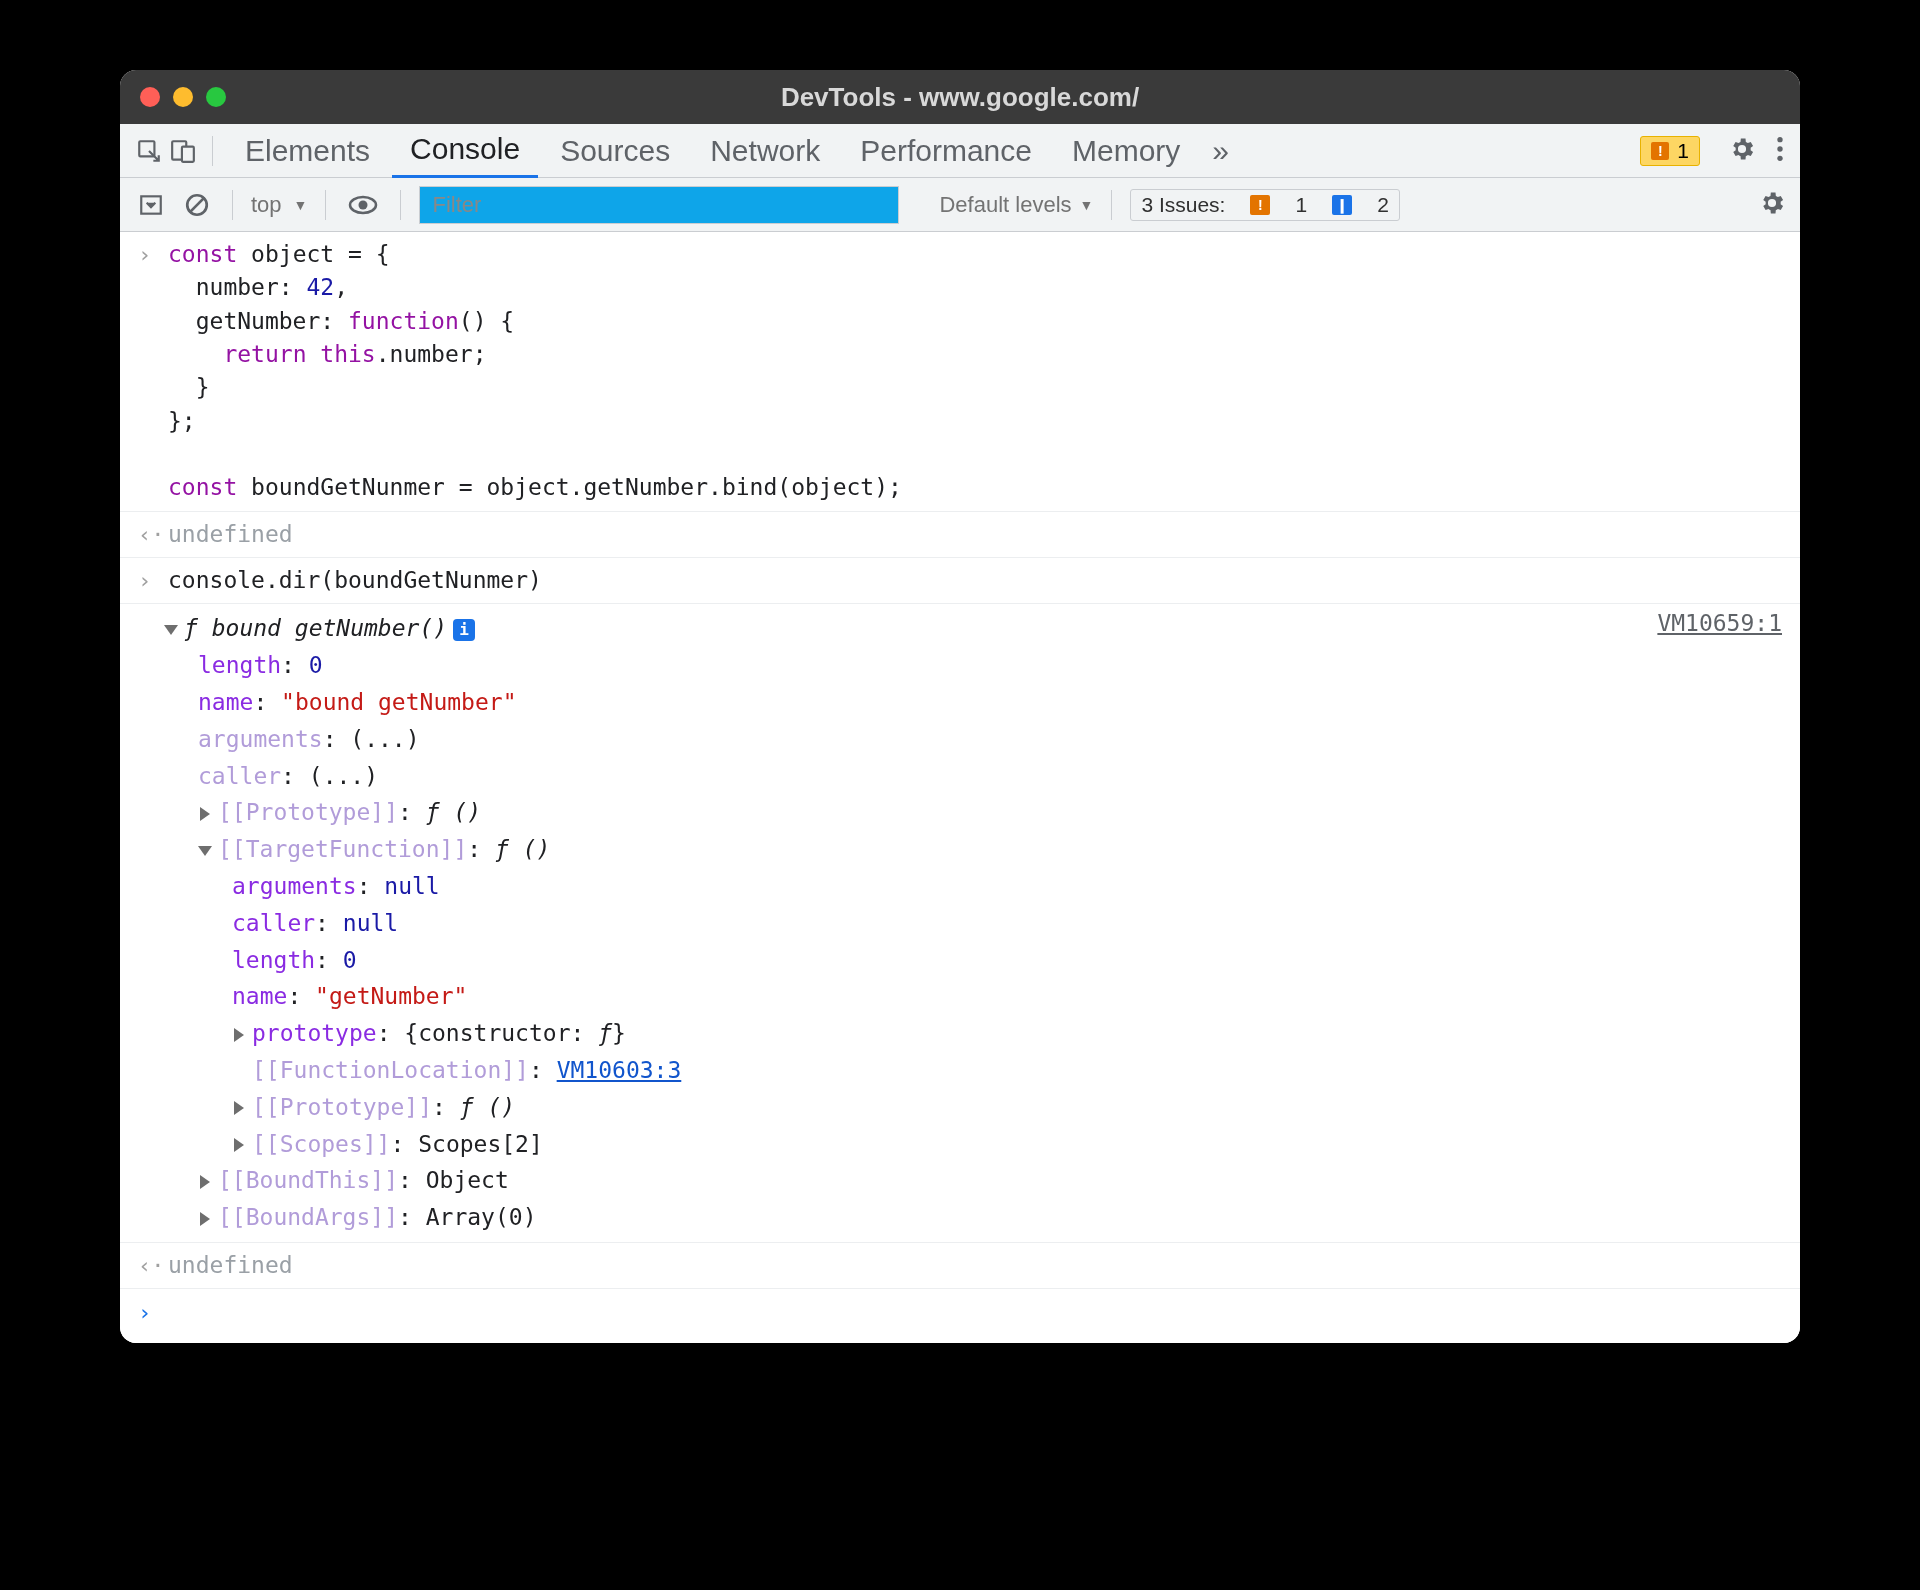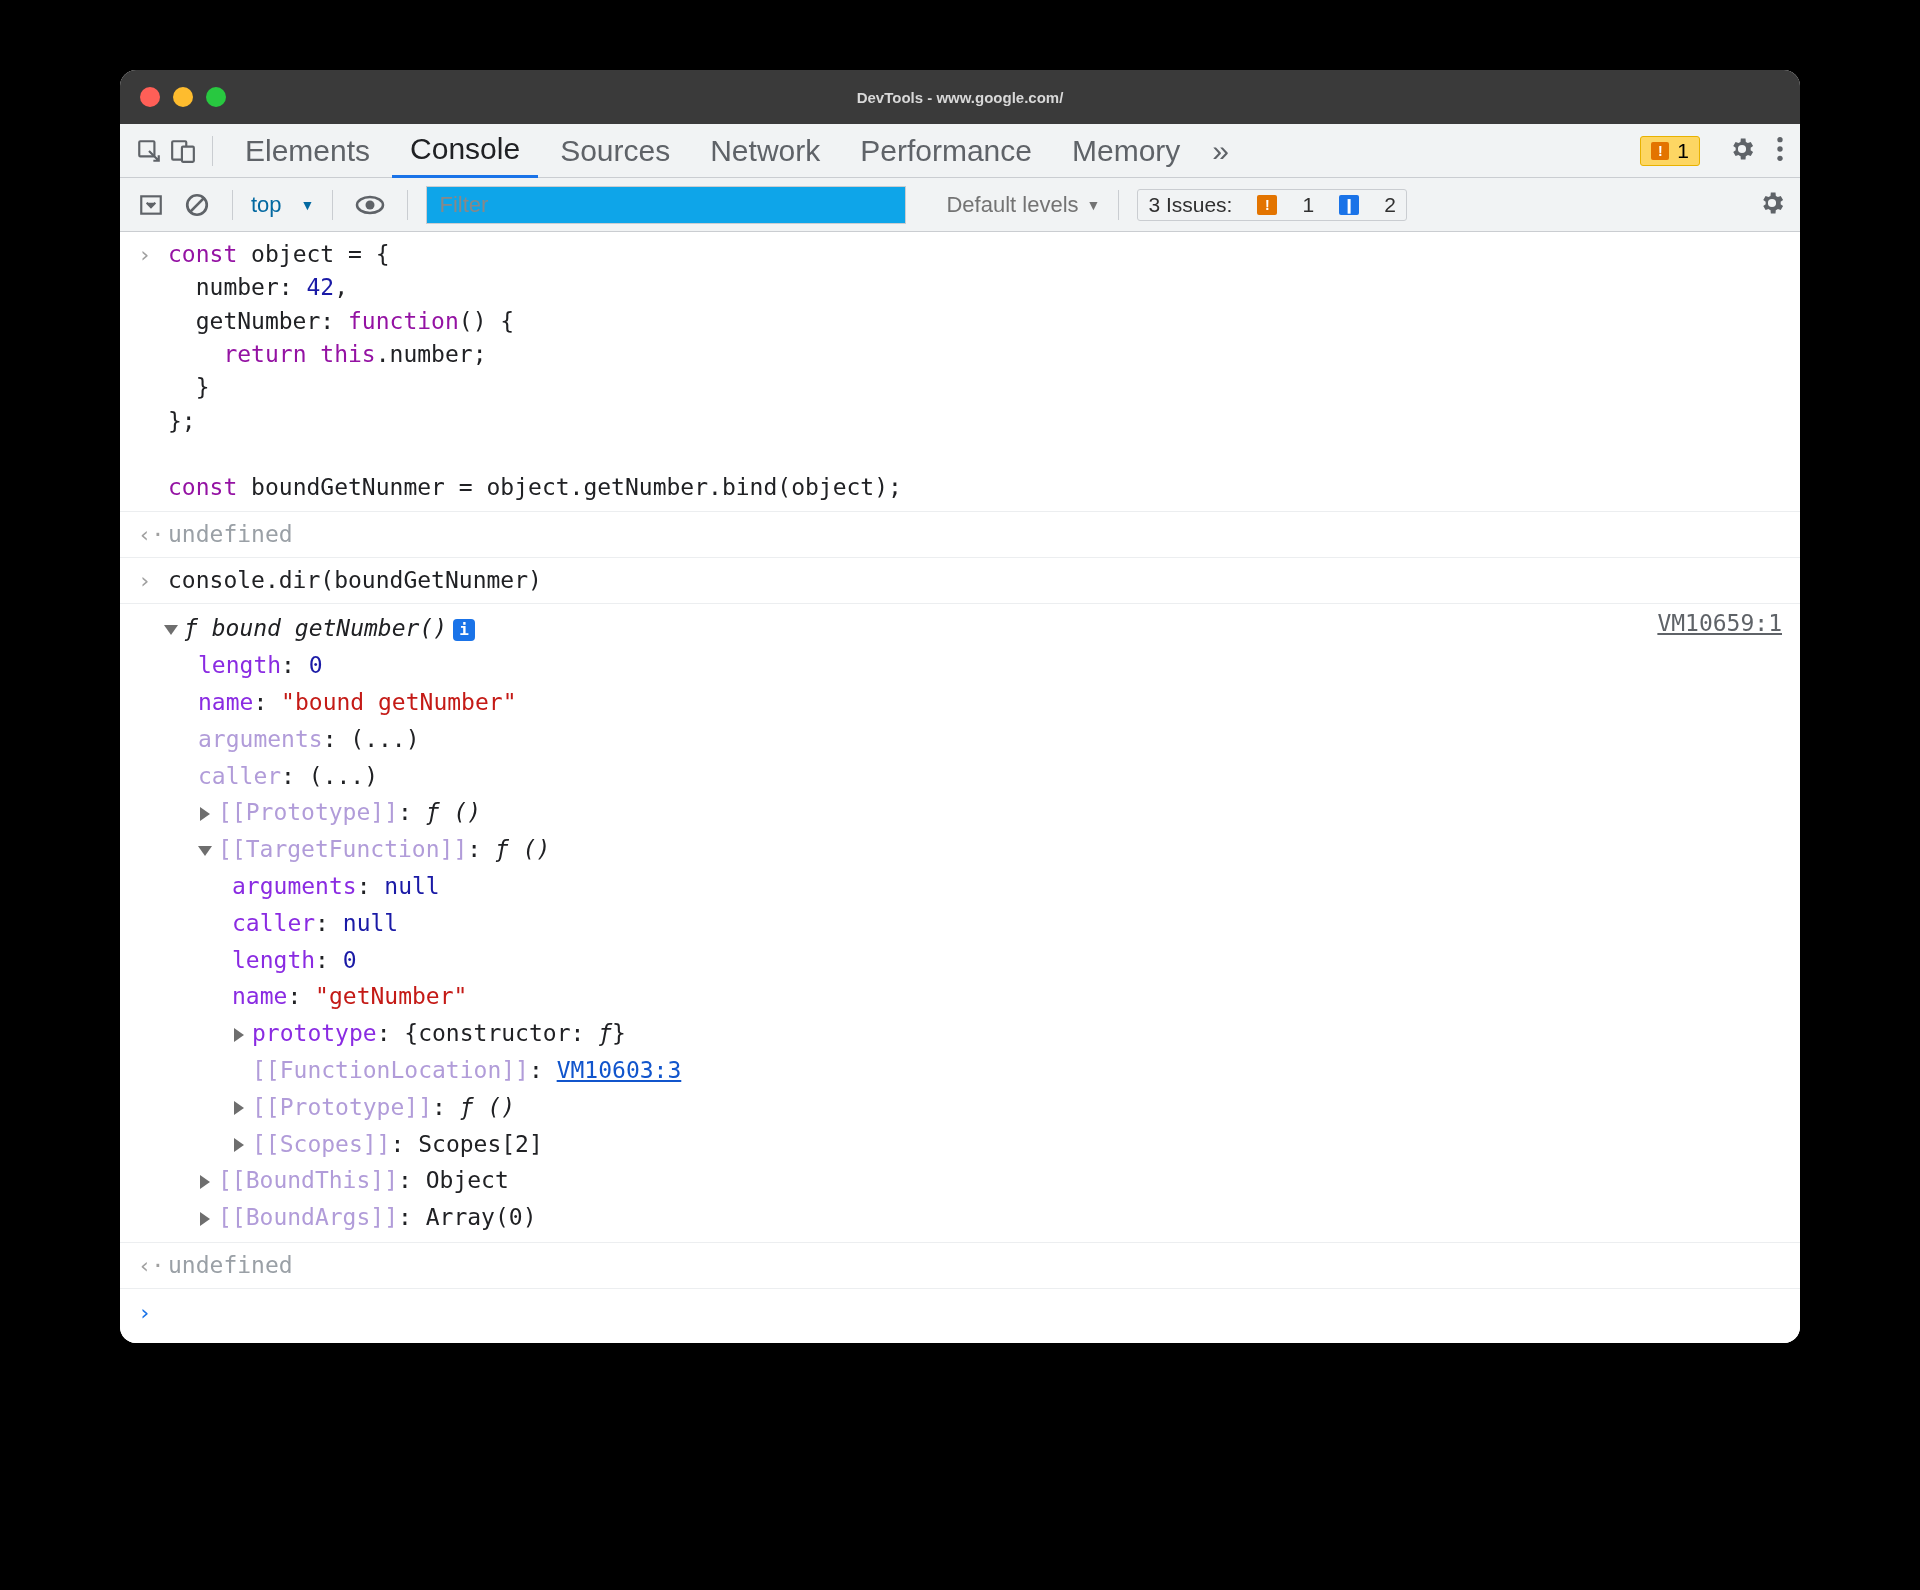--- a/index.html
+++ b/index.html
@@ -20,40 +20,40 @@
   .titlebar {
     height: 54px;
     background: #3a3a3a;
     display: flex; align-items: center;
     padding: 0 20px;
     position: relative;
   }
   .traffic { display: flex; gap: 13px; }
   .dot { width: 20px; height: 20px; border-radius: 50%; }
   .dot.red { background:#ff5f57; } .dot.yel{background:#febc2e;} .dot.grn{background:#28c840;}
-  .title { position:absolute; left:0; right:0; text-align:center; color:#d8d8d8; font-size:15px; font-weight:600; pointer-events:none;}
+  .title { position:absolute; left:0; right:0; text-align:center; color:#d8d8d8; font-size:26px; font-weight:600; pointer-events:none;}
   .tabbar {
     height: 54px; background:#f1f3f4; border-bottom:1px solid #cacdd1;
     display:flex; align-items:center; padding:0 14px; gap: 4px;
   }
   .tabbar .ico { width:30px; display:flex; align-items:center; justify-content:center; color:#5f6368; cursor:pointer;}
   .tabbar .sep { width:1px; height:30px; background:#cacdd1; margin:0 10px;}
   .tab { padding: 0 18px; height:54px; display:flex; align-items:center; font-size:30px; color:#5f6368; cursor:pointer;}
   .tab.active { color:#202124; border-bottom:3px solid #1a73e8; font-weight:400;}
   .spacer { flex:1; }
   .warnpill { background:#fdd663; border:1px solid #e8b200; border-radius:3px; padding:2px 10px; display:flex; align-items:center; gap:8px; font-size:21px;}
   .warnpill .wicn{ width:18px;height:18px;background:#e37400;border-radius:2px;display:flex;align-items:center;justify-content:center;color:#fff;font-size:14px;font-weight:bold;}
   .gear, .dots { color:#5f6368; cursor:pointer; }
   .subbar {
     height: 54px; background:#f1f3f4; border-bottom:1px solid #cacdd1;
     display:flex; align-items:center; padding:0 14px; gap:12px;
   }
   .subbar .sbi { color:#5f6368; cursor:pointer; display:flex; align-items:center; padding:0 4px;}
   .sbsep{ width:1px;height:30px;background:#cacdd1; margin:0 6px;}
-  .ctx { color:#0369a1; font-size:22px; cursor:pointer; display:flex; align-items:center; gap:19px;}
+  .ctx { color:#737373; font-size:22px; cursor:pointer; display:flex; align-items:center; gap:12px;}
   .filter { flex:0 0 480px; height:38px; border:1px solid #cacdd1; background:#0ea5e9; padding:0 12px; font-size:22px; color:#333;}
   .filter::placeholder{color:#888;}
   .levels { color:#737373; font-size:22px; cursor:pointer; display:flex; align-items:center; gap:8px;}
   .issues { border:1px solid #cacdd1; border-radius:3px; padding:3px 10px; display:flex; align-items:center; gap:25px; font-size:21px; color:#303030;}
   .bic { width:20px;height:20px;border-radius:2px;display:inline-flex;align-items:center;justify-content:center;color:#fff;font-size:14px;font-weight:bold;}
   .bic.w{background:#e37400;} .bic.i{background:#1a73e8;}
   .console-body{
     font-family: "SF Mono", Menlo, Consolas, monospace;
     font-size: 23px;
     color:#202124;

